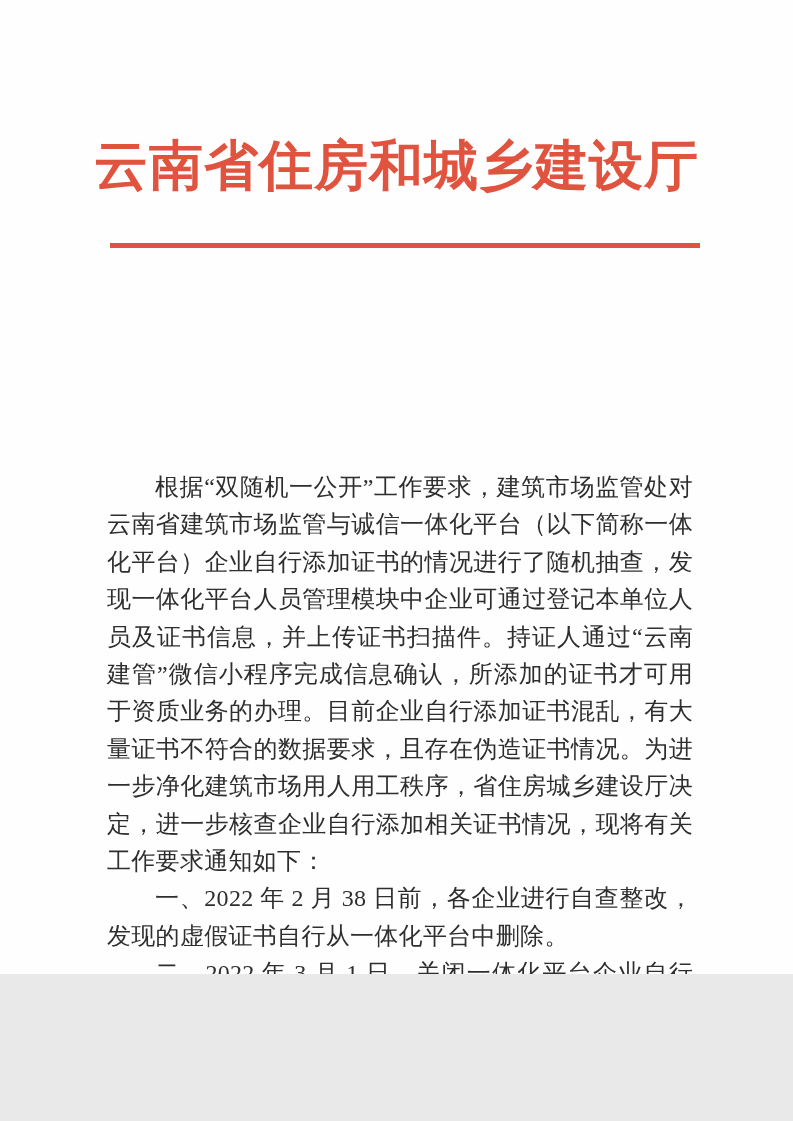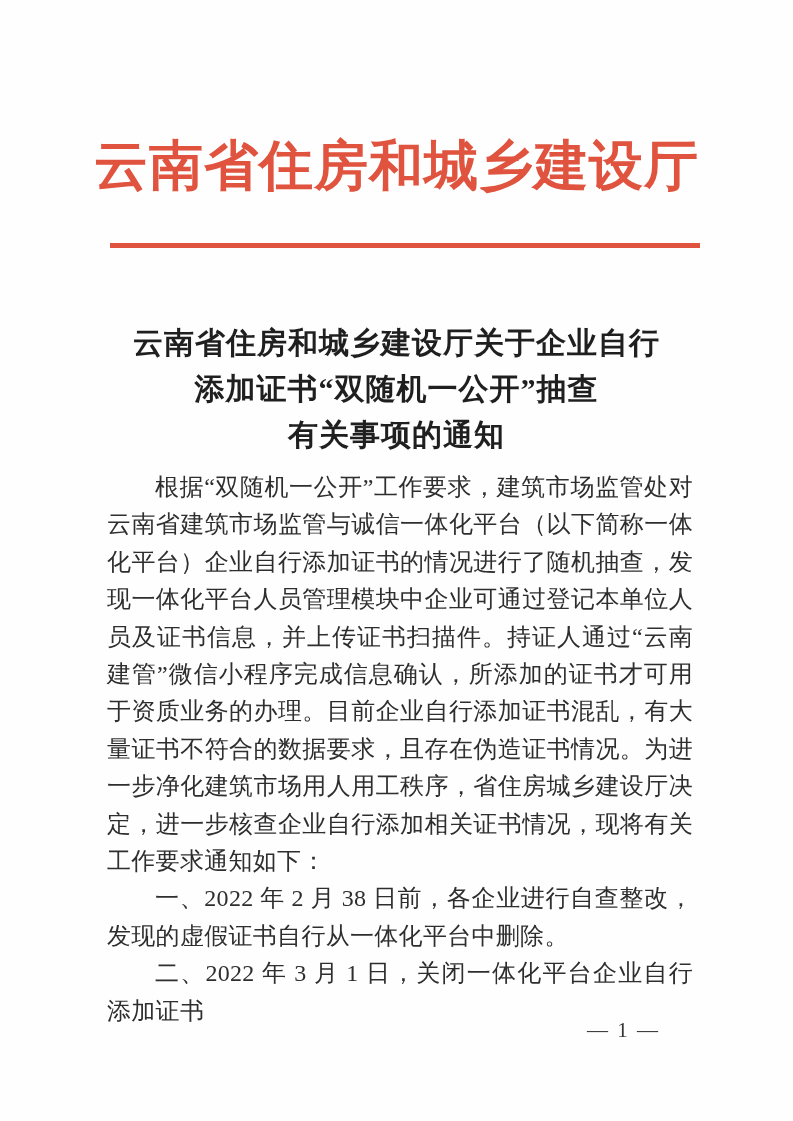--- a/index.html
+++ b/index.html
@@ -3,21 +3,21 @@
 <meta charset="utf-8">
 <style>
   html, body {
     margin: 0;
     padding: 0;
     background: #e9e9e9;
   }
   .page {
     position: relative;
     width: 793px;
-    height: 1121px;
+    height: 974px;
     margin: 0 auto;
     background: #fefefe;
     overflow: hidden;
     font-family: "Liberation Serif", "DejaVu Serif", serif;
     text-decoration: underline;
   }
   .letterhead {
     position: absolute;
     top: 126px;
     left: 0;
@@ -80,25 +80,20 @@
 </style>
 </head>
 <body>
 
 <div class="page">
 
   <div class="letterhead">云南省住房和城乡建设厅</div>
 
   <div class="red-rule"></div>
 
-  <div class="doc-title">
-    <div>云南省住房和城乡建设厅关于企业自行</div>
-    <div>添加证书“双随机一公开”抽查</div>
-    <div>有关事项的通知</div>
-  </div>
 
   <div class="doc-body">
     <p class="indent">根据“双随机一公开”工作要求，建筑市场监管处对云南省建筑市场监管与诚信一体化平台（以下简称一体化平台）企业自行添加证书的情况进行了随机抽查，发现一体化平台人员管理模块中企业可通过登记本单位人员及证书信息，并上传证书扫描件。持证人通过“云南建管”微信小程序完成信息确认，所添加的证书才可用于资质业务的办理。目前企业自行添加证书混乱，有大量证书不符合的数据要求，且存在伪造证书情况。为进一步净化建筑市场用人用工秩序，省住房城乡建设厅决定，进一步核查企业自行添加相关证书情况，现将有关工作要求通知如下：</p>
     <p class="indent">一、2022 年 2 月 38 日前，各企业进行自查整改，发现的虚假证书自行从一体化平台中删除。</p>
     <p class="indent">二、2022 年 3 月 1 日，关闭一体化平台企业自行添加证书</p>
   </div>
 
   <div class="page-number">— 1 —</div>
 
 </div>

